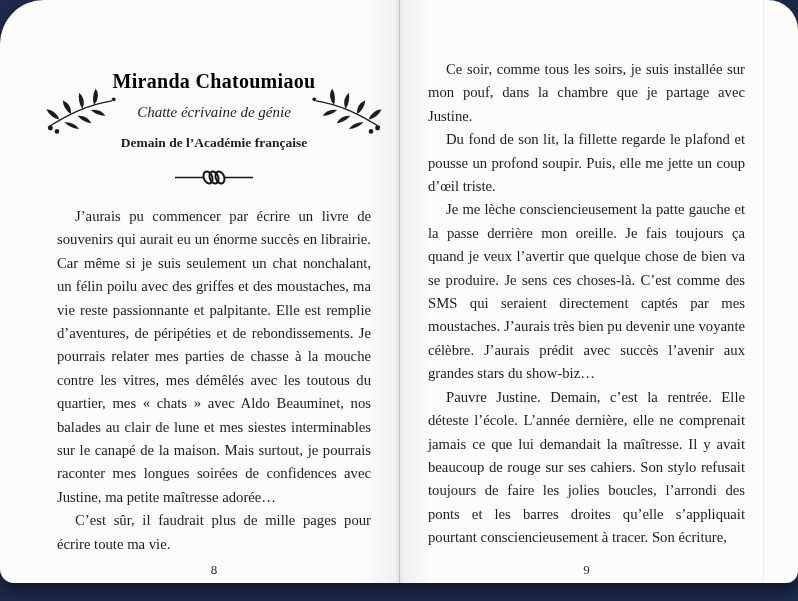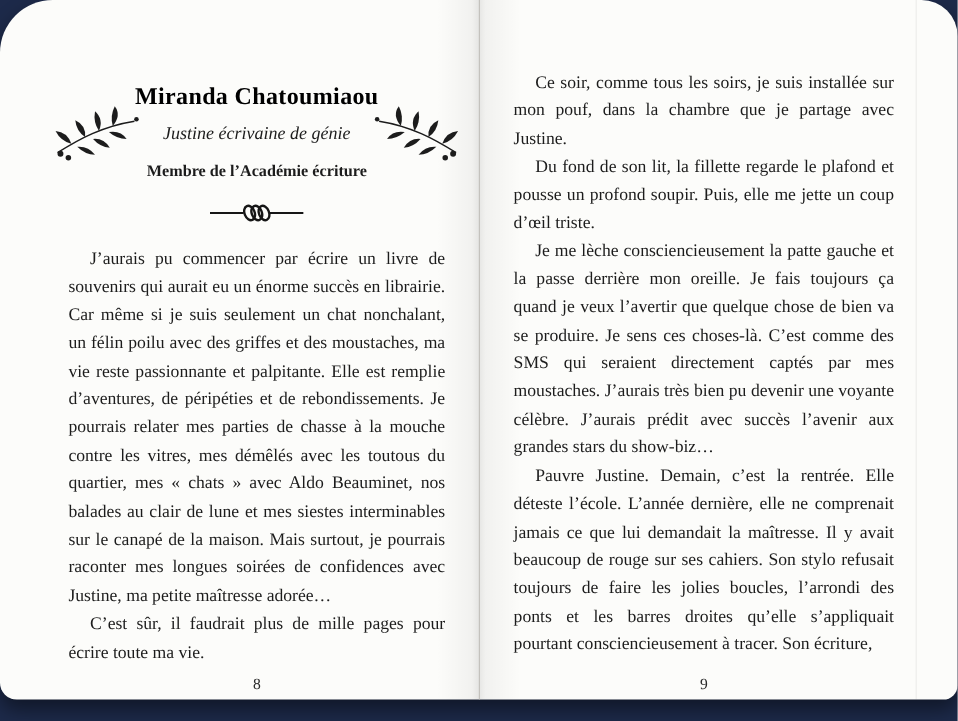--- a/index.html
+++ b/index.html
@@ -162,22 +162,22 @@
             <path d="M26 46 Q34 54 44 54 Q37 45 26 46 Z"></path>
             <path d="M42 38 Q49 46 59 47 Q53 37 42 38 Z"></path>
             <path d="M58 31 Q66 38 76 38 Q70 29 58 31 Z"></path>
             <circle cx="9" cy="53" r="3"></circle>
             <circle cx="17" cy="57" r="2.8"></circle>
             <circle cx="86" cy="18" r="2.3"></circle>
           </g>
         </svg>
 
         <div class="title">Miranda Chatoumiaou</div>
-        <div class="subtitle">Justine écrivaine de génie</div>
-        <div class="membership">Membre de l’Académie écriture</div>
+        <div class="subtitle">Chatte écrivaine de génie</div>
+        <div class="membership">Demain de l’Académie française</div>
       </div>
 
       <div class="ornament">
         <svg width="78" height="22" viewBox="0 0 78 22" aria-hidden="true">
           <line x1="0" y1="11.5" x2="28" y2="11.5" stroke="#161616" stroke-width="1.5"></line>
           <line x1="50" y1="11.5" x2="78" y2="11.5" stroke="#161616" stroke-width="1.5"></line>
           <g stroke="#161616" stroke-width="2" fill="none">
             <ellipse cx="33" cy="11.5" rx="4.2" ry="6.2" transform="rotate(-22 33 11.5)"></ellipse>
             <ellipse cx="39" cy="11.5" rx="4.2" ry="6.2" transform="rotate(-22 39 11.5)"></ellipse>
             <ellipse cx="45" cy="11.5" rx="4.2" ry="6.2" transform="rotate(-22 45 11.5)"></ellipse>

